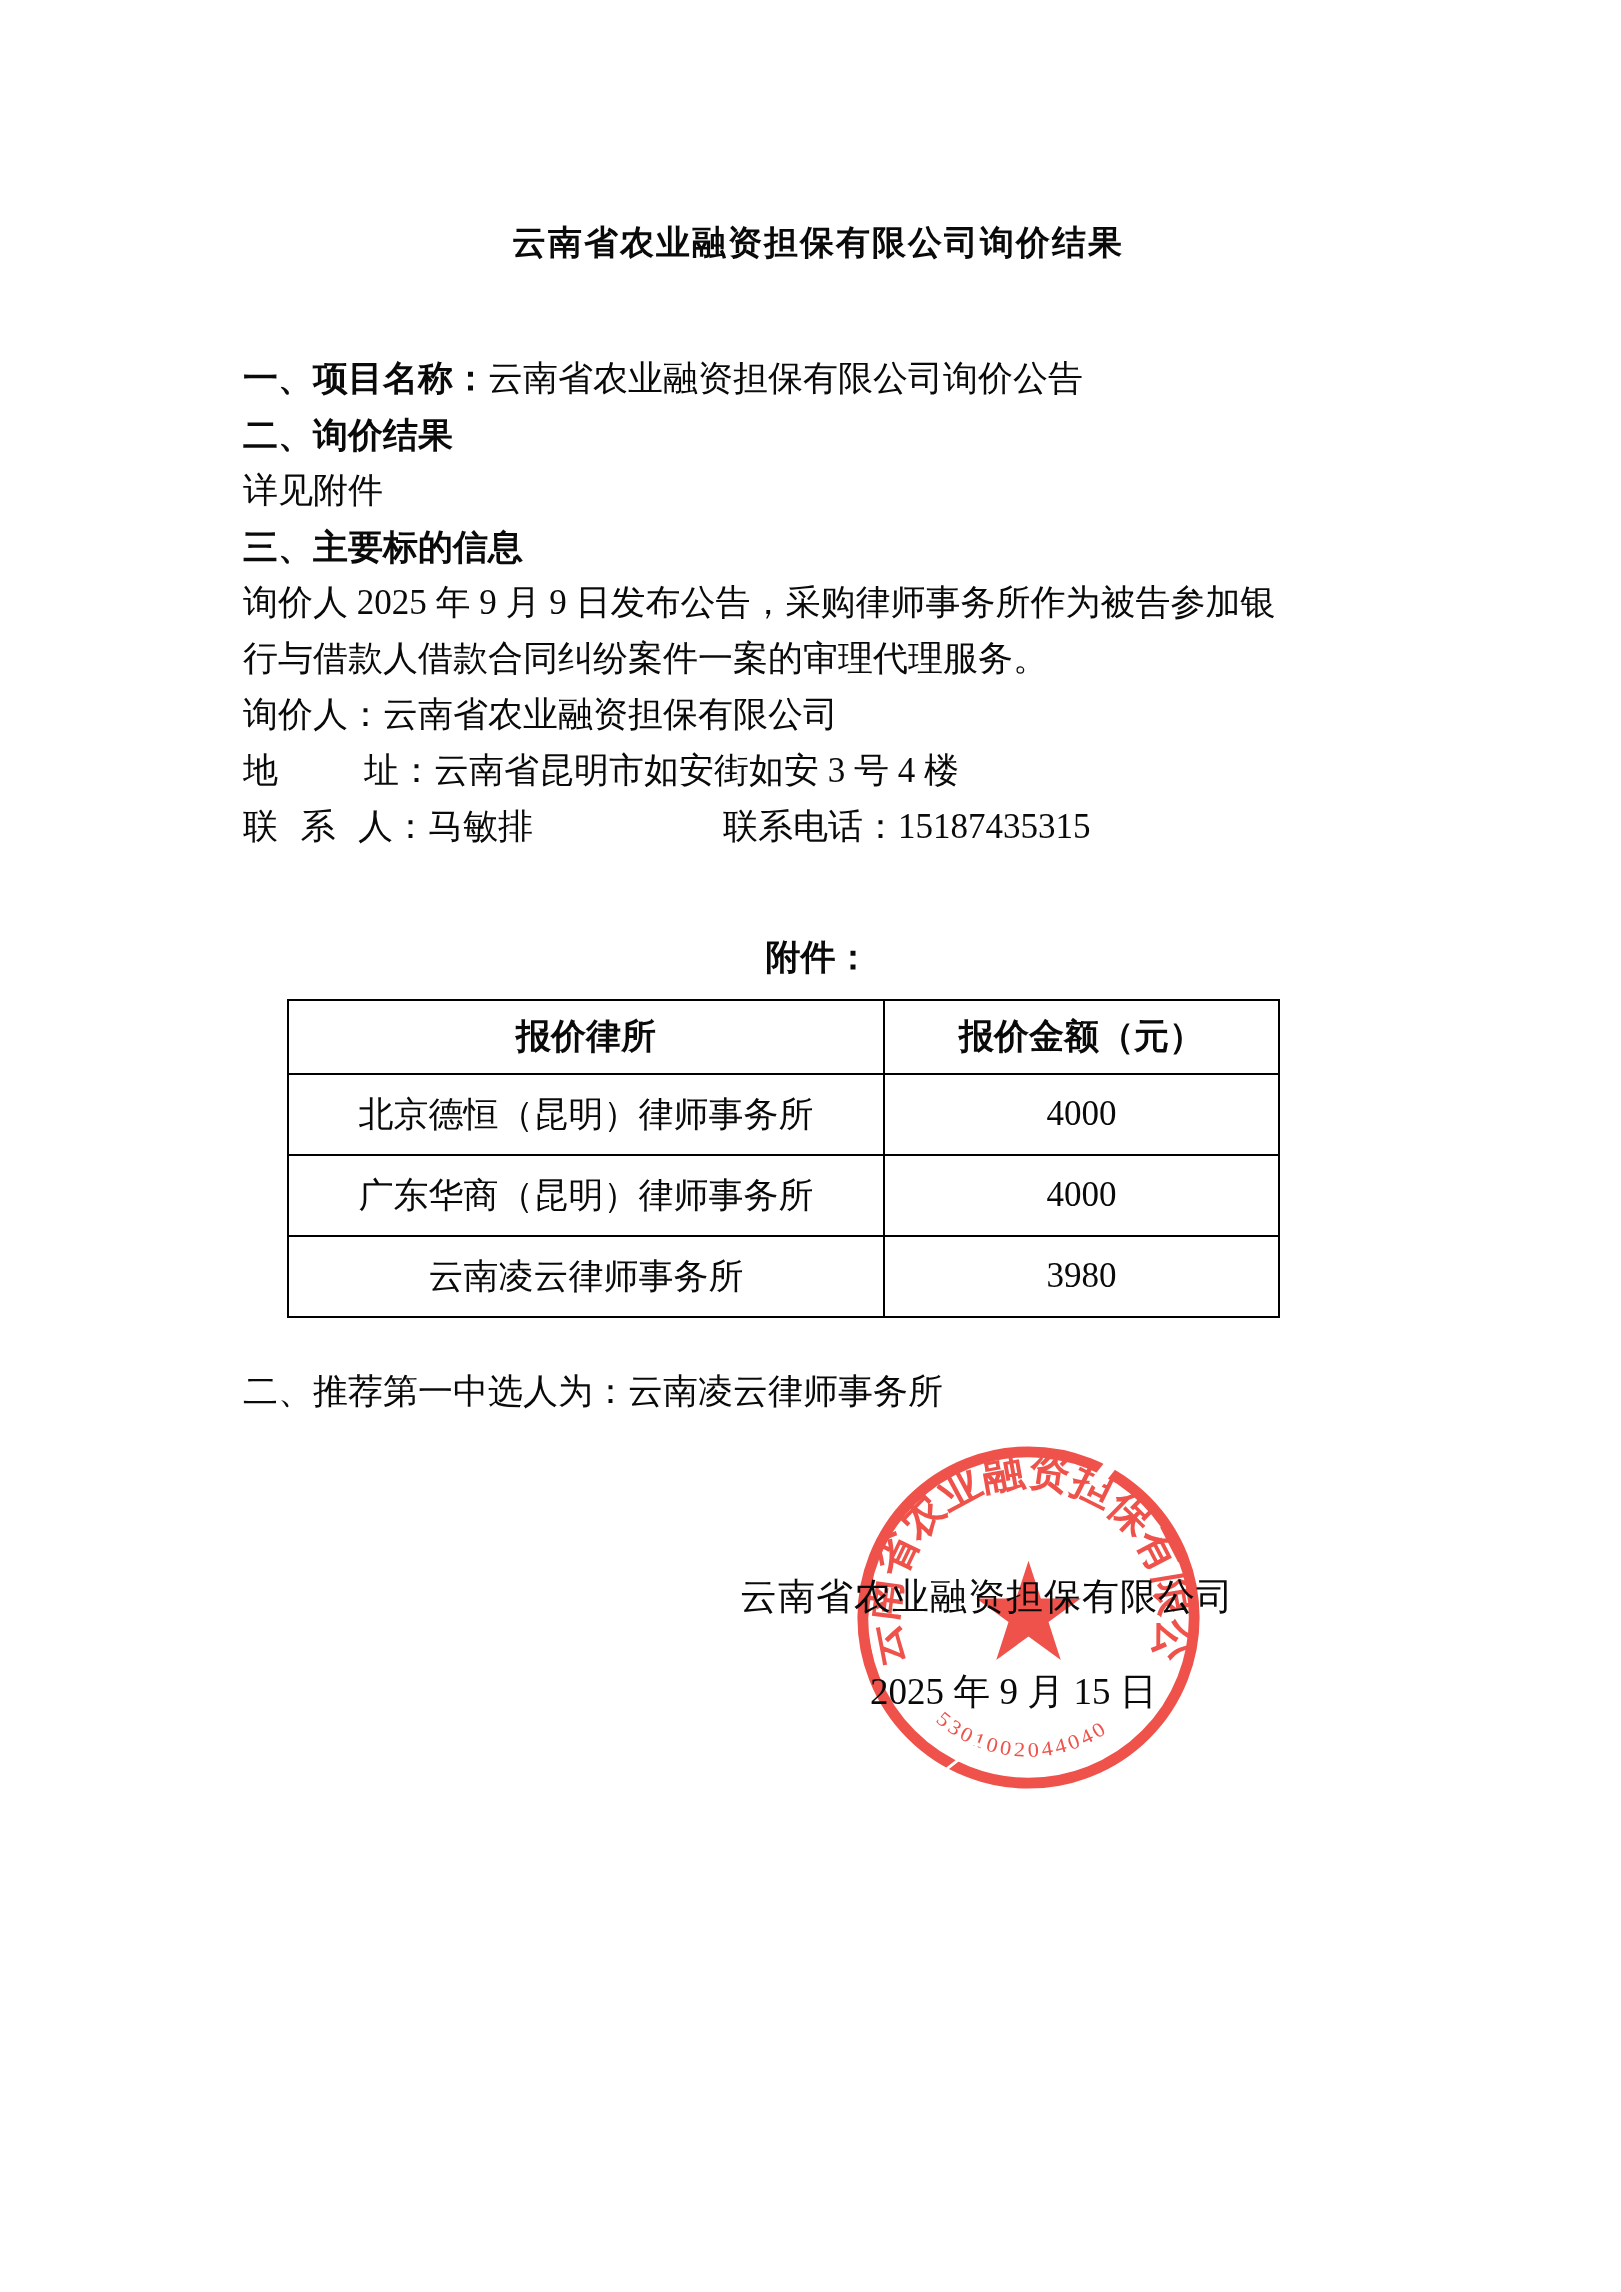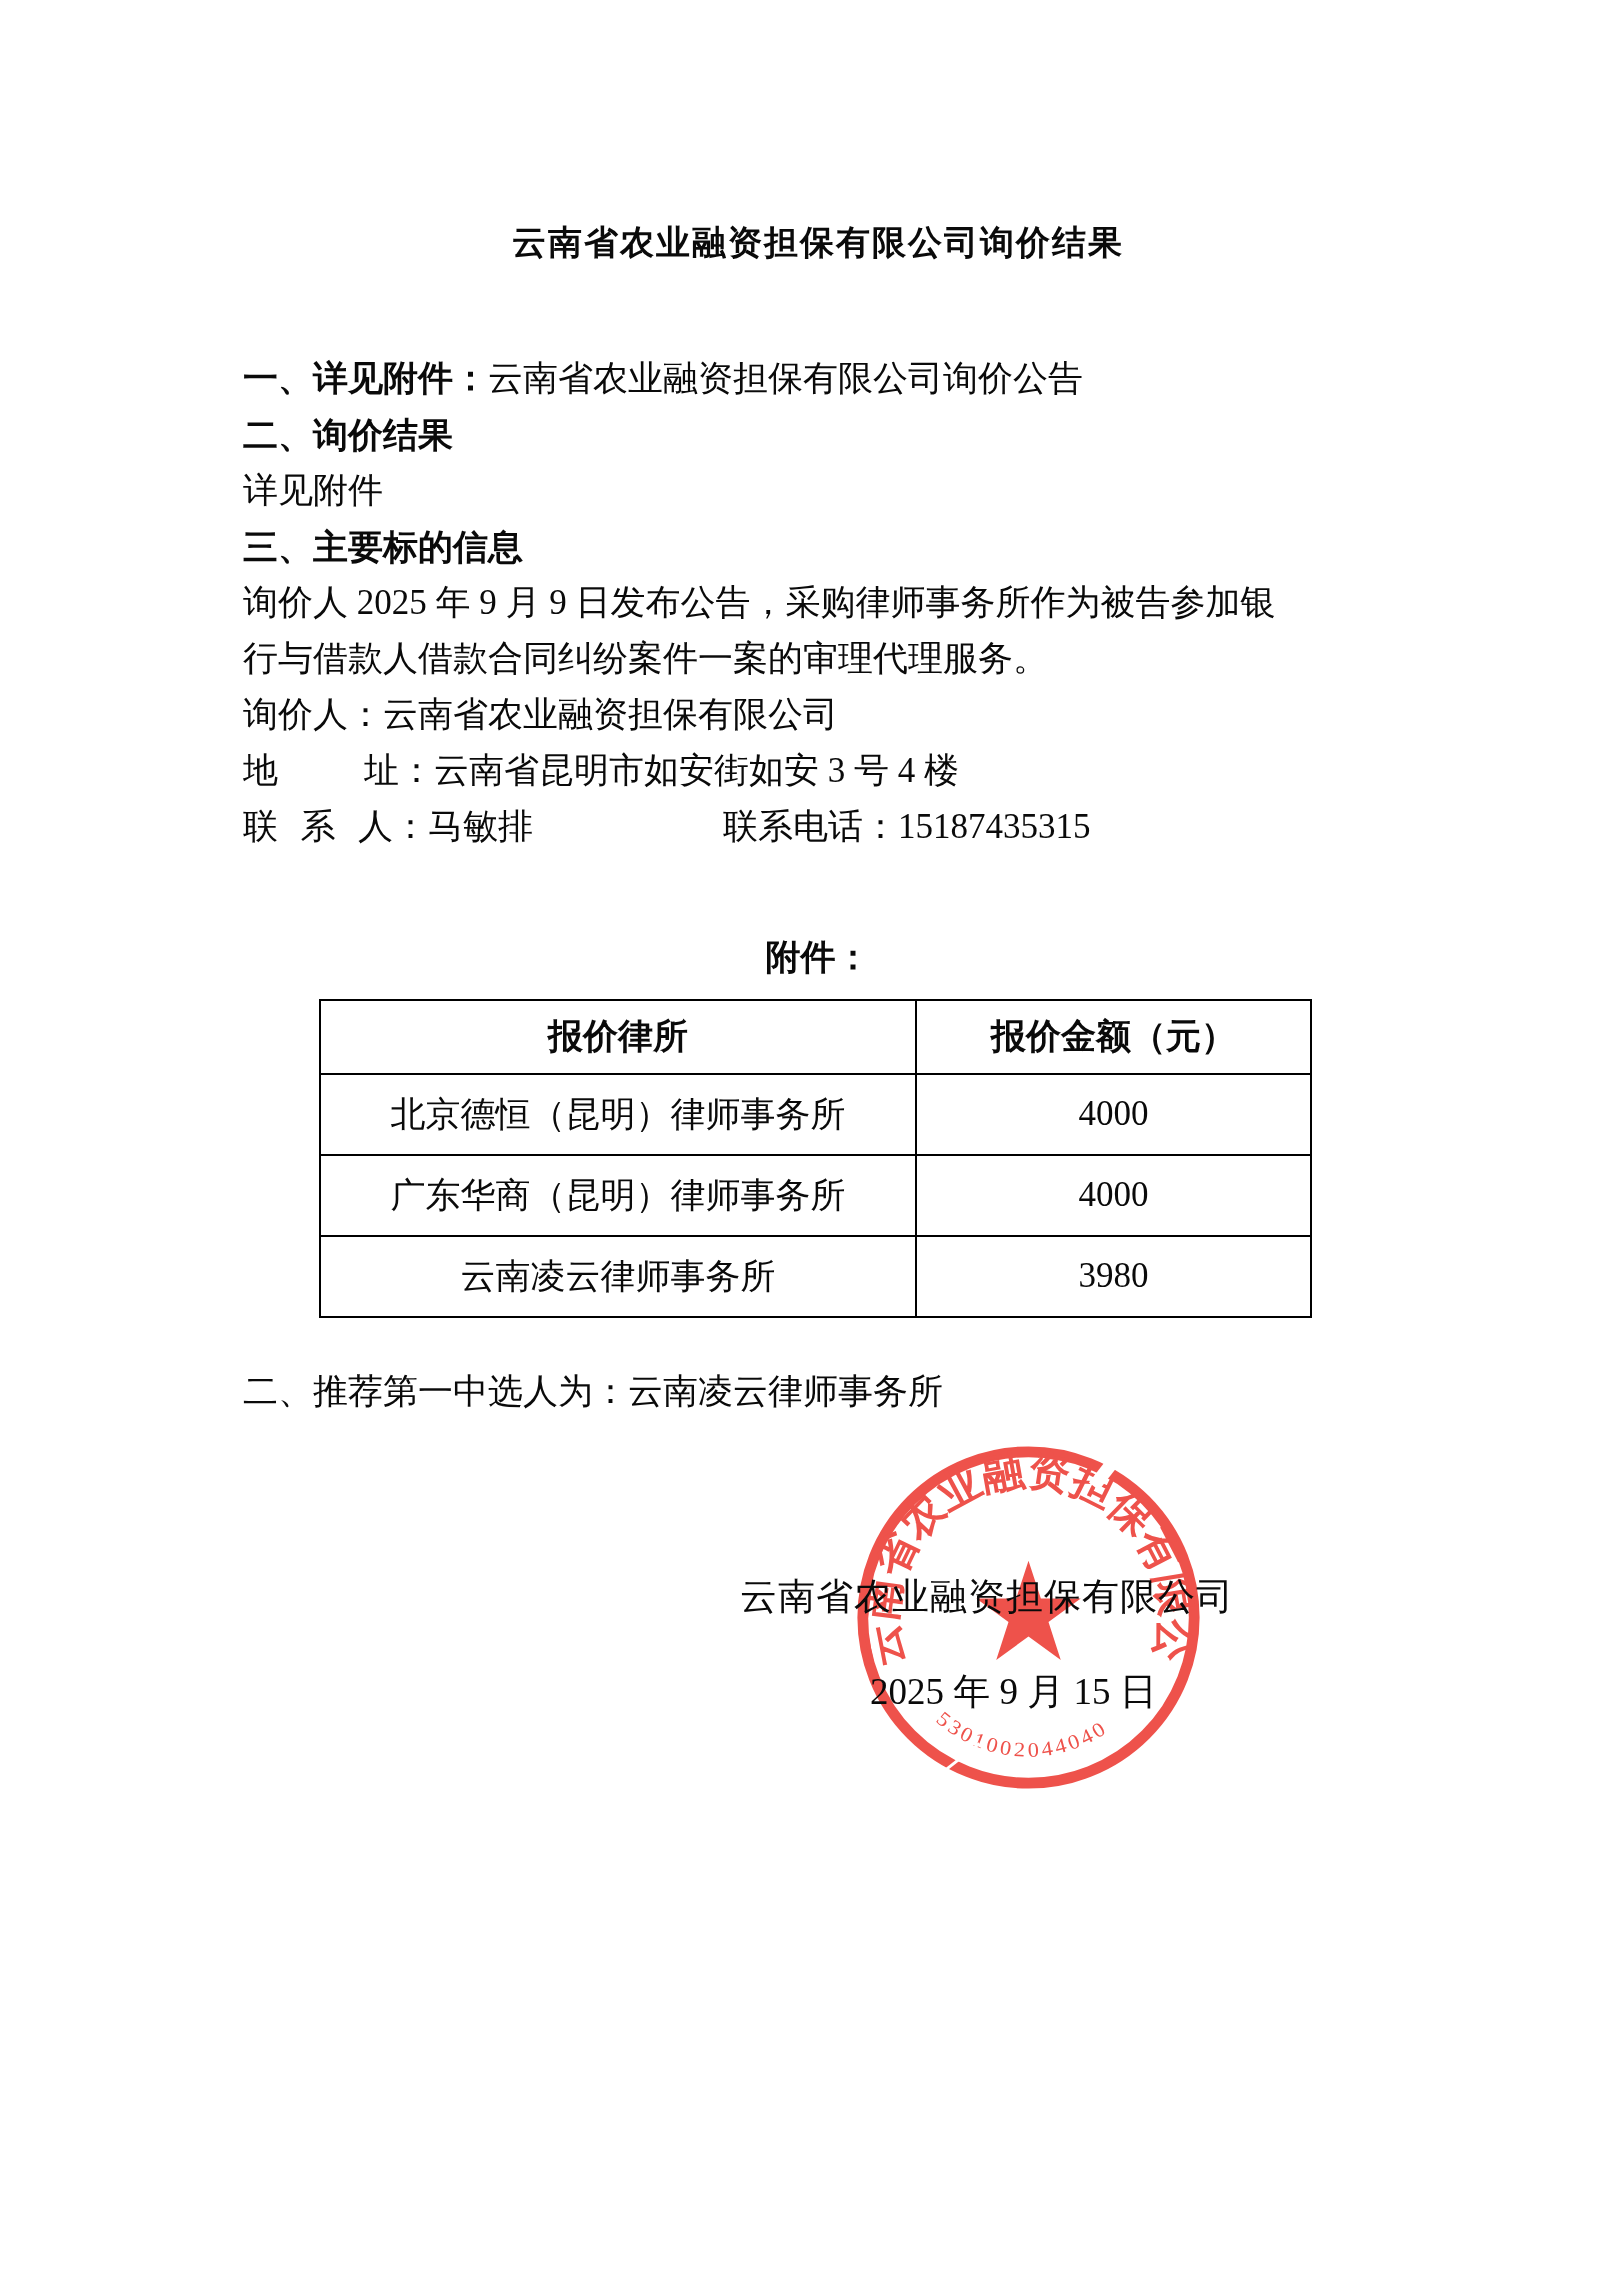--- a/index.html
+++ b/index.html
@@ -30,21 +30,21 @@
   .contact-line { position:relative; }
   .spaced { word-spacing:13.7px; }
   .di-label { display:inline-block; }
   .zhi-label { display:inline-block; margin-left:86px; }
   .phone-group { position:absolute; left:480px; top:0; }
 
   .attachment-heading { margin-top:74px;text-align:center; }
 
   table.quote-table {
     border-collapse:collapse;
-    margin-left:76px;
+    margin-left:44px;
     margin-top:13.7px;
     width:991px;
     table-layout:fixed;
   }
   .quote-table col.c1 { width:596px; }
   .quote-table col.c2 { width:395px; }
   .quote-table th, .quote-table td {
     border:2px solid #000;
     text-align:center;
     vertical-align:middle;
@@ -87,21 +87,21 @@
 </style>
 </head>
 <body>
 
 <div class="page">
   <div class="content">
 
     <div class="doc-title">云南省农业融资担保有限公司询价结果</div>
 
     <div class="body-block">
-      <div class="line"><span class="hei">一、详见附件：</span><span>云南省农业融资担保有限公司询价公告</span></div>
+      <div class="line"><span class="hei">一、项目名称：</span><span>云南省农业融资担保有限公司询价公告</span></div>
       <div class="line hei">二、询价结果</div>
       <div class="line">详见附件</div>
       <div class="line hei">三、主要标的信息</div>
       <div class="line">询价人 2025 年 9 月 9 日发布公告，采购律师事务所作为被告参加银</div>
       <div class="line">行与借款人借款合同纠纷案件一案的审理代理服务。</div>
       <div class="line"><span>询价人：</span><span>云南省农业融资担保有限公司</span></div>
       <div class="line"><span class="di-label">地</span><span class="zhi-label">址：</span><span>云南省昆明市如安街如安 3 号 4 楼</span></div>
       <div class="line contact-line">
         <span class="spaced">联 系 人：</span><span>马敏排</span>
         <span class="phone-group"><span>联系电话：</span><span>15187435315</span></span>

